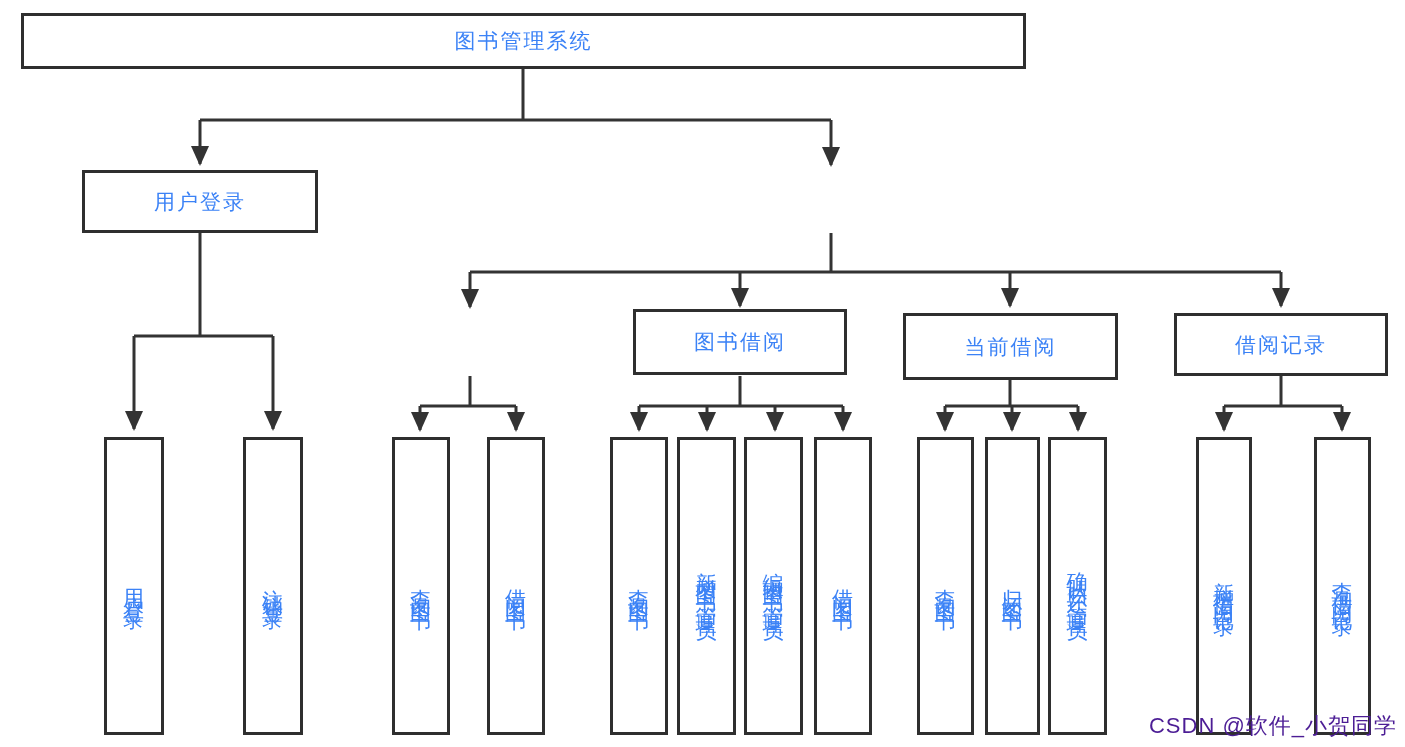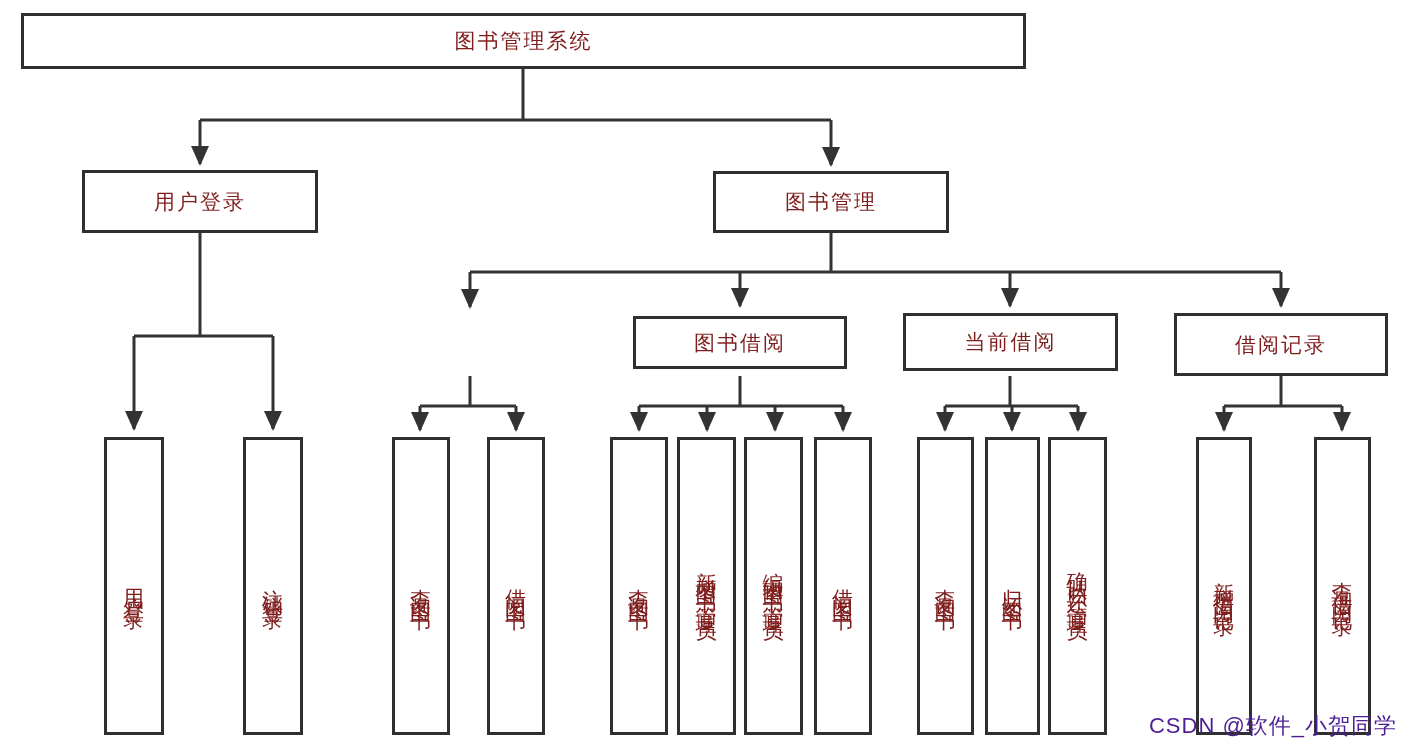--- a/index.html
+++ b/index.html
@@ -29,42 +29,42 @@
     fill: none;
   }
   .node {
     position: absolute;
     box-sizing: border-box;
     border: 3px solid #2f2f2f;
     background: #ffffff;
     display: flex;
     align-items: center;
     justify-content: center;
-    color: #7f1d1d;
+    color: #3b82f6;
   }
   .node.h .label {
     font-size: 21px;
     letter-spacing: 2px;
     white-space: nowrap;
   }
   .node.v .label {
     writing-mode: vertical-rl;
     text-orientation: mixed;
     font-size: 21px;
     letter-spacing: 7px;
     line-height: 1;
     white-space: nowrap;
   }
   
   .n-root        { left: 21px;   top: 13px;  width: 1005px; height: 56px; }
   .n-user-login  { left: 82px;   top: 170px; width: 236px;  height: 63px; }
   .n-book-mgmt   { left: 713px;  top: 171px; width: 236px;  height: 62px; }
   .n-newbook     { left: 363px;  top: 314px; width: 214px;  height: 62px; }
-  .n-borrow      { left: 633px;  top: 316px; width: 214px;  height: 53px; }
-  .n-current     { left: 903px;  top: 313px; width: 215px;  height: 58px; }
+  .n-borrow      { left: 633px;  top: 309px; width: 214px;  height: 66px; }
+  .n-current     { left: 903px;  top: 313px; width: 215px;  height: 67px; }
   .n-records     { left: 1174px; top: 313px; width: 214px;  height: 63px; }
   
   .leaf { top: 437px; height: 298px; }
   .n-leaf-user-login   { left: 104px;  width: 60px; }
   .n-leaf-logout       { left: 243px;  width: 60px; }
   .n-leaf-rec-query    { left: 392px;  width: 58px; }
   .n-leaf-rec-borrow   { left: 487px;  width: 58px; }
   .n-leaf-bb-query     { left: 610px;  width: 58px; }
   .n-leaf-bb-add       { left: 677px;  width: 59px; }
   .n-leaf-bb-edit      { left: 744px;  width: 59px; }
@@ -131,23 +131,20 @@
     <line class="ln" x1="1342" y1="406" x2="1342" y2="430" marker-end="url(#arw)"></line>
   </svg>
 
   <div class="node h n-root">
     <span class="label">图书管理系统</span>
   </div>
 
   <div class="node h n-user-login">
     <span class="label">用户登录</span>
   </div>
-  <div class="node h n-book-mgmt">
-    <span class="label">图书管理</span>
-  </div>
 
   <div class="node h n-borrow">
     <span class="label">图书借阅</span>
   </div>
   <div class="node h n-current">
     <span class="label">当前借阅</span>
   </div>
   <div class="node h n-records">
     <span class="label">借阅记录</span>
   </div>

